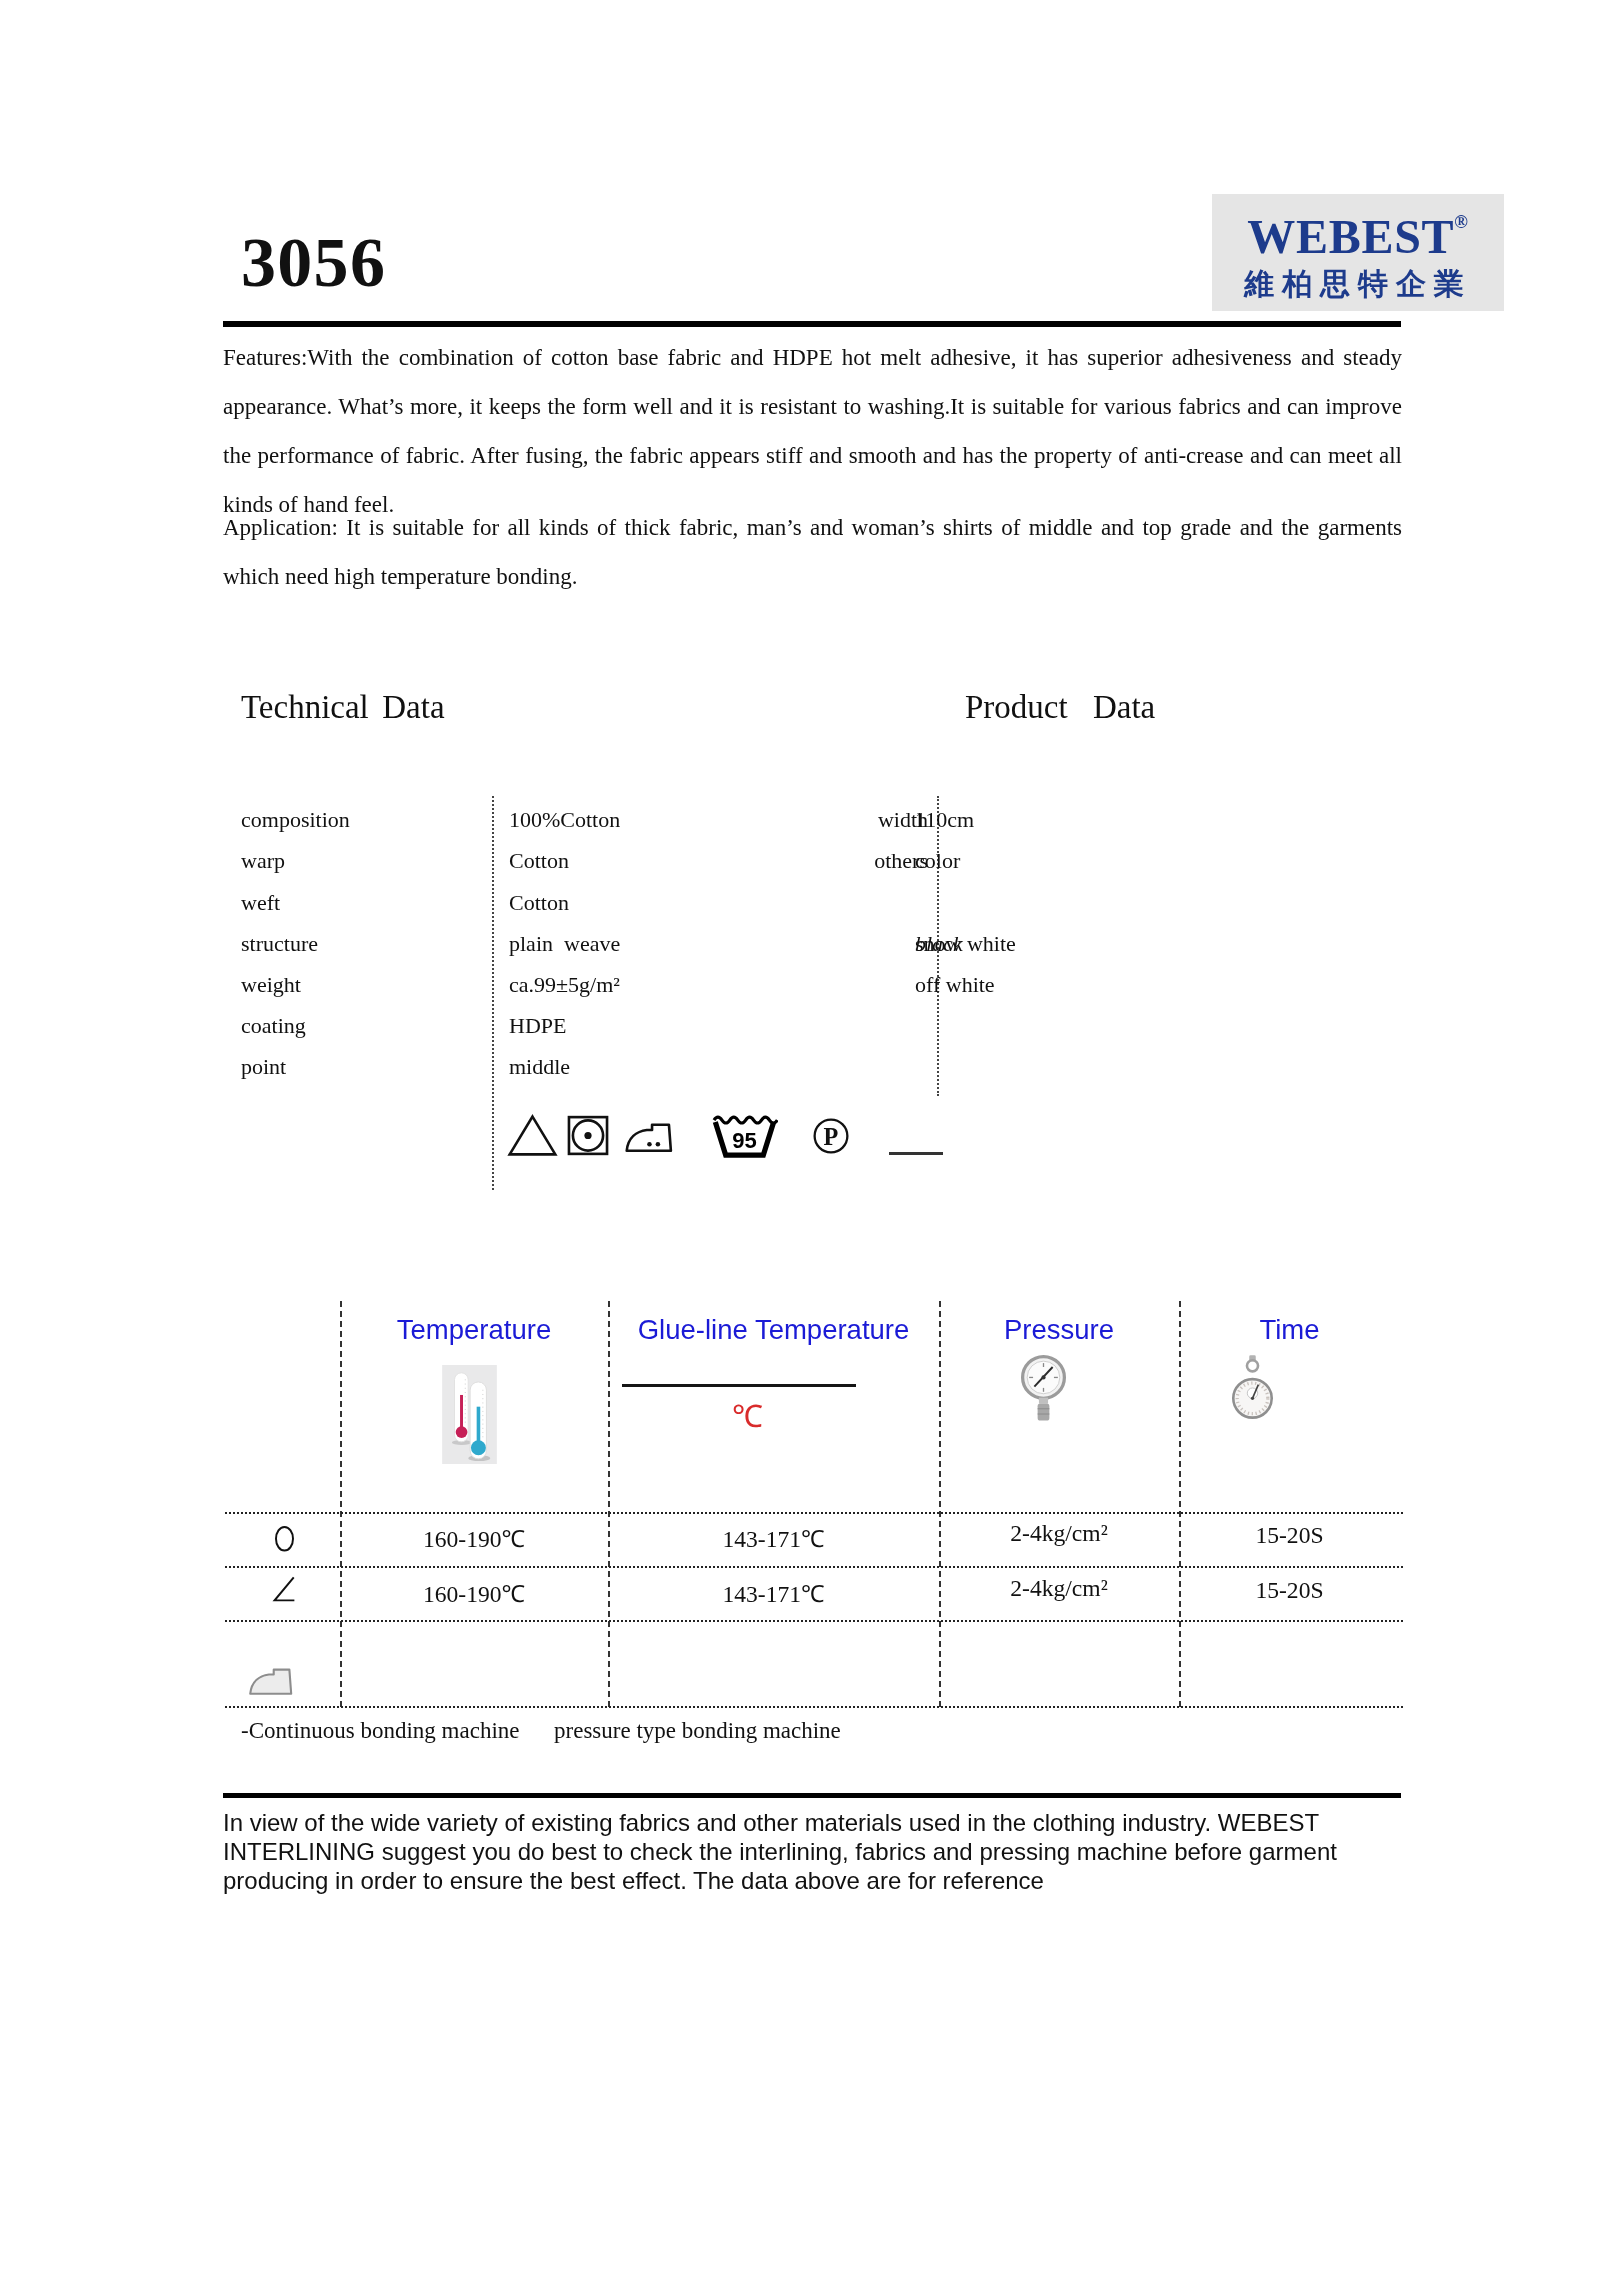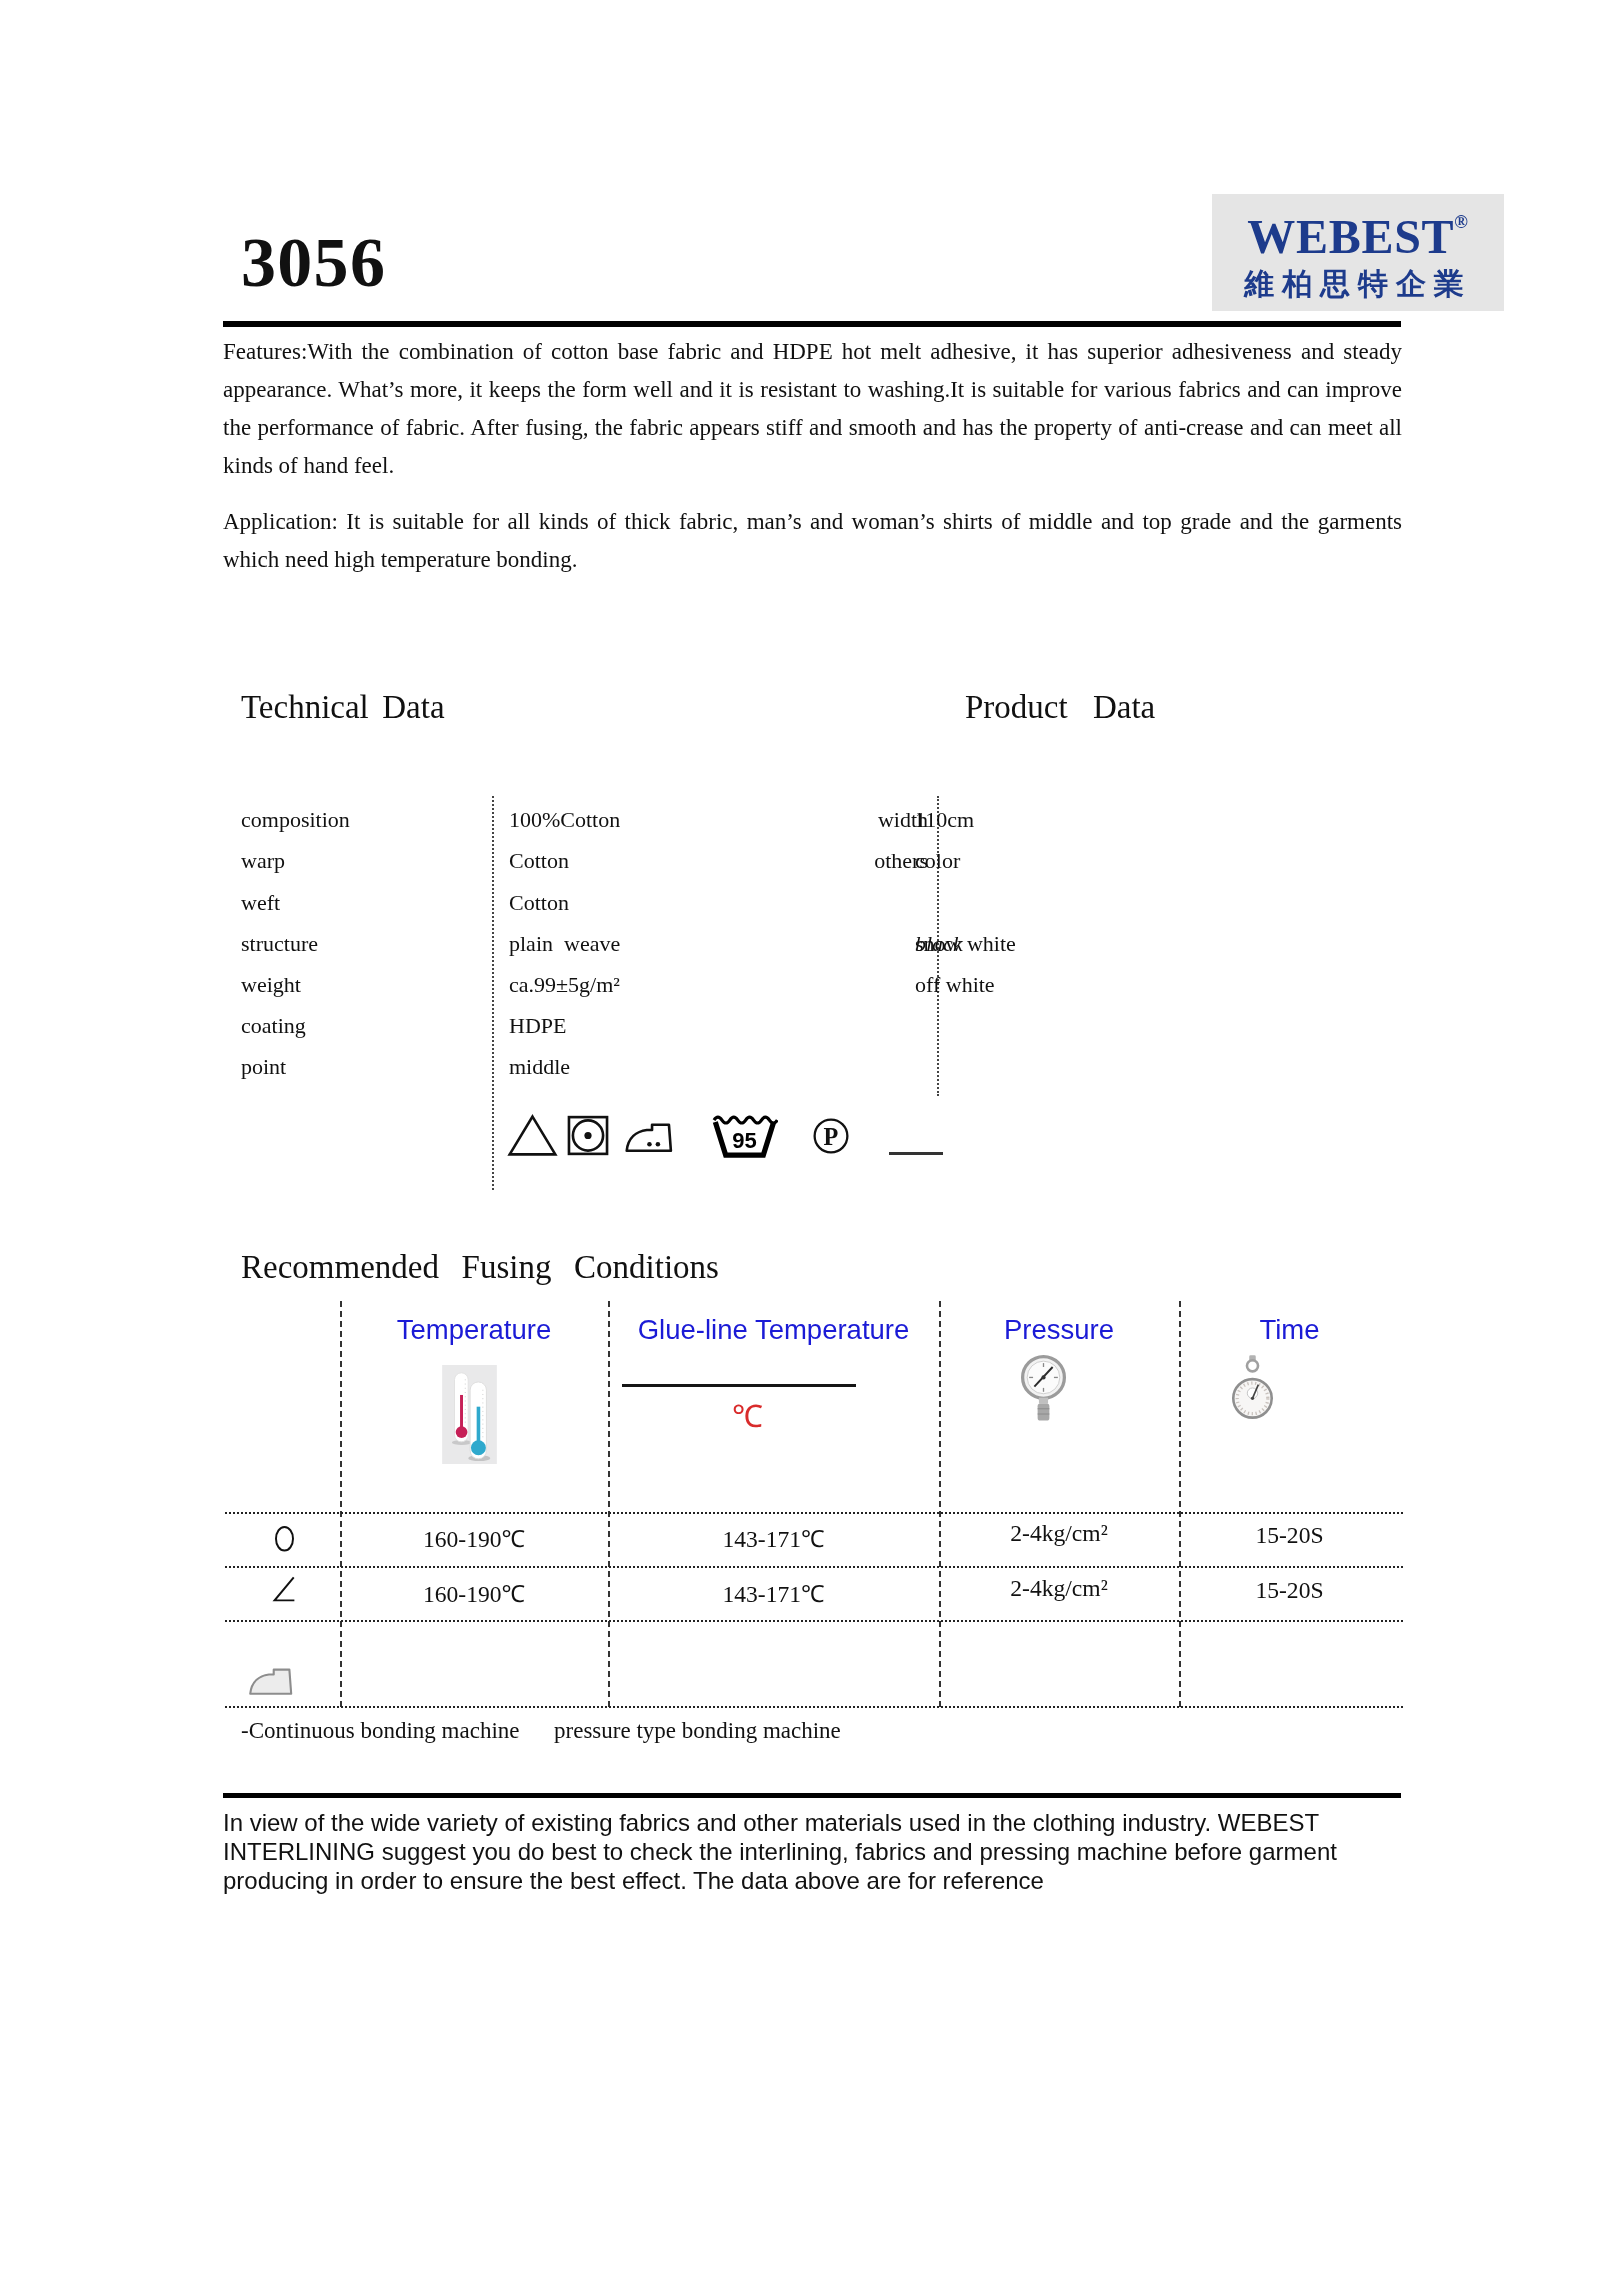--- a/index.html
+++ b/index.html
@@ -10,21 +10,21 @@
   .abs{position:absolute;}
   
   .title{left:241px;top:223px;font-size:70px;font-weight:bold;letter-spacing:1.3px;}
   .logo{left:1212px;top:194px;width:292px;height:117px;background:#e5e5e5;text-align:center;}
   .logo-brand{font-size:48px;font-weight:bold;color:#1d3b8c;line-height:56px;letter-spacing:0.7px;}
   .logo-brand sup{font-size:18.3px;vertical-align:25px;}
   .logo-cn{font-family:"Liberation Sans",sans-serif;font-size:30px;font-weight:bold;color:#1d3b8c;letter-spacing:7.9px;line-height:37px;}
   .rule{left:223px;top:321px;width:1178px;height:5.9px;background:#000;}
   .heavy-rule{left:223px;top:1793px;width:1178px;height:4.6px;background:#000;}
   
-  .para{left:223px;width:1179px;font-size:23px;line-height:38px;text-align:justify;margin:0;}
+  .para{left:223px;width:1179px;font-size:23px;line-height:49px;text-align:justify;margin:0;}
   .para-features{top:333px;}
   .para-application{top:503px;}
   
   .h1{font-size:33px;}
   .tech-title{left:241px;top:689px;word-spacing:5.2px;}
   .prod-title{left:965px;top:689px;word-spacing:17px;}
   .fusing-title{left:241px;top:1249px;word-spacing:14.4px;}
   
   .dotl{border-left:2px dotted #444;width:0;}
   .trow{left:241px;width:1159px;font-size:22px;white-space:pre;}
@@ -108,21 +108,20 @@
     </svg>
   </div>
   <div class="abs" style="left:812px;top:1117px;">
     <svg width="38" height="38" viewBox="0 0 58 58">
       <circle cx="29" cy="29" r="25" fill="none" stroke="#111" stroke-width="3.5"></circle>
       <text x="29" y="42" text-anchor="middle" font-family="Liberation Serif, serif" font-size="37" font-weight="bold" fill="#111">P</text>
     </svg>
   </div>
   <div class="abs" style="left:889px;top:1152px;width:54px;height:2.6px;background:#333;"></div>
 
-  <div class="abs h1 fusing-title">Recommended Fusing Conditions</div>
 
   <div class="abs dashv" style="left:340px;"></div>
   <div class="abs dashv" style="left:608px;"></div>
   <div class="abs dashv" style="left:939px;"></div>
   <div class="abs dashv" style="left:1179px;"></div>
   <div class="abs dashh" style="top:1512px;"></div>
   <div class="abs dashh" style="top:1566px;"></div>
   <div class="abs dashh" style="top:1620px;"></div>
   <div class="abs dashh" style="top:1706px;"></div>
 

